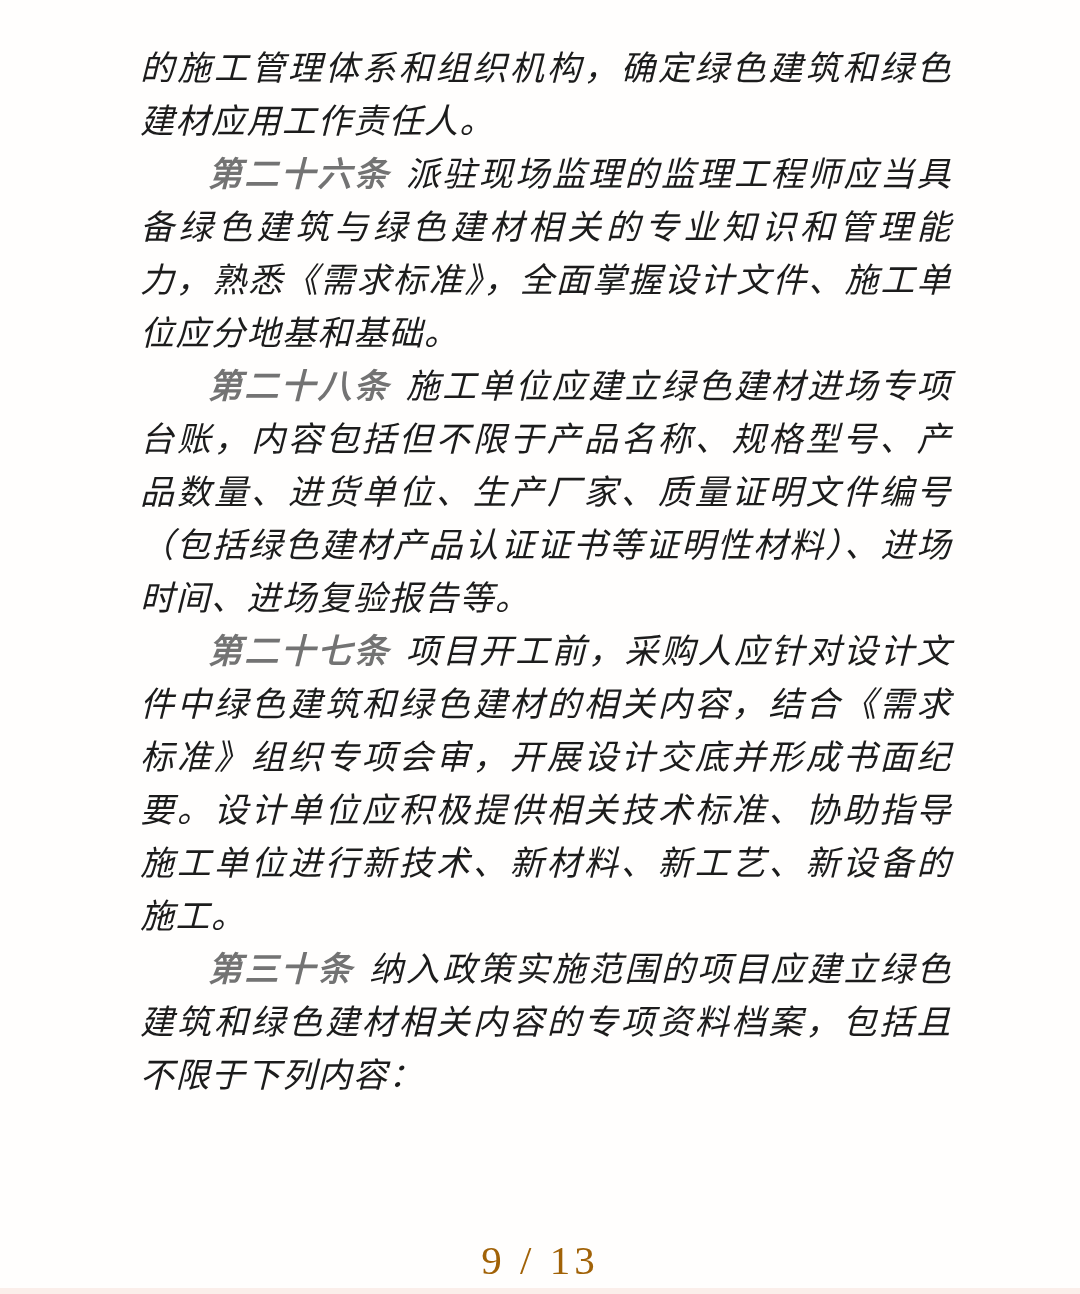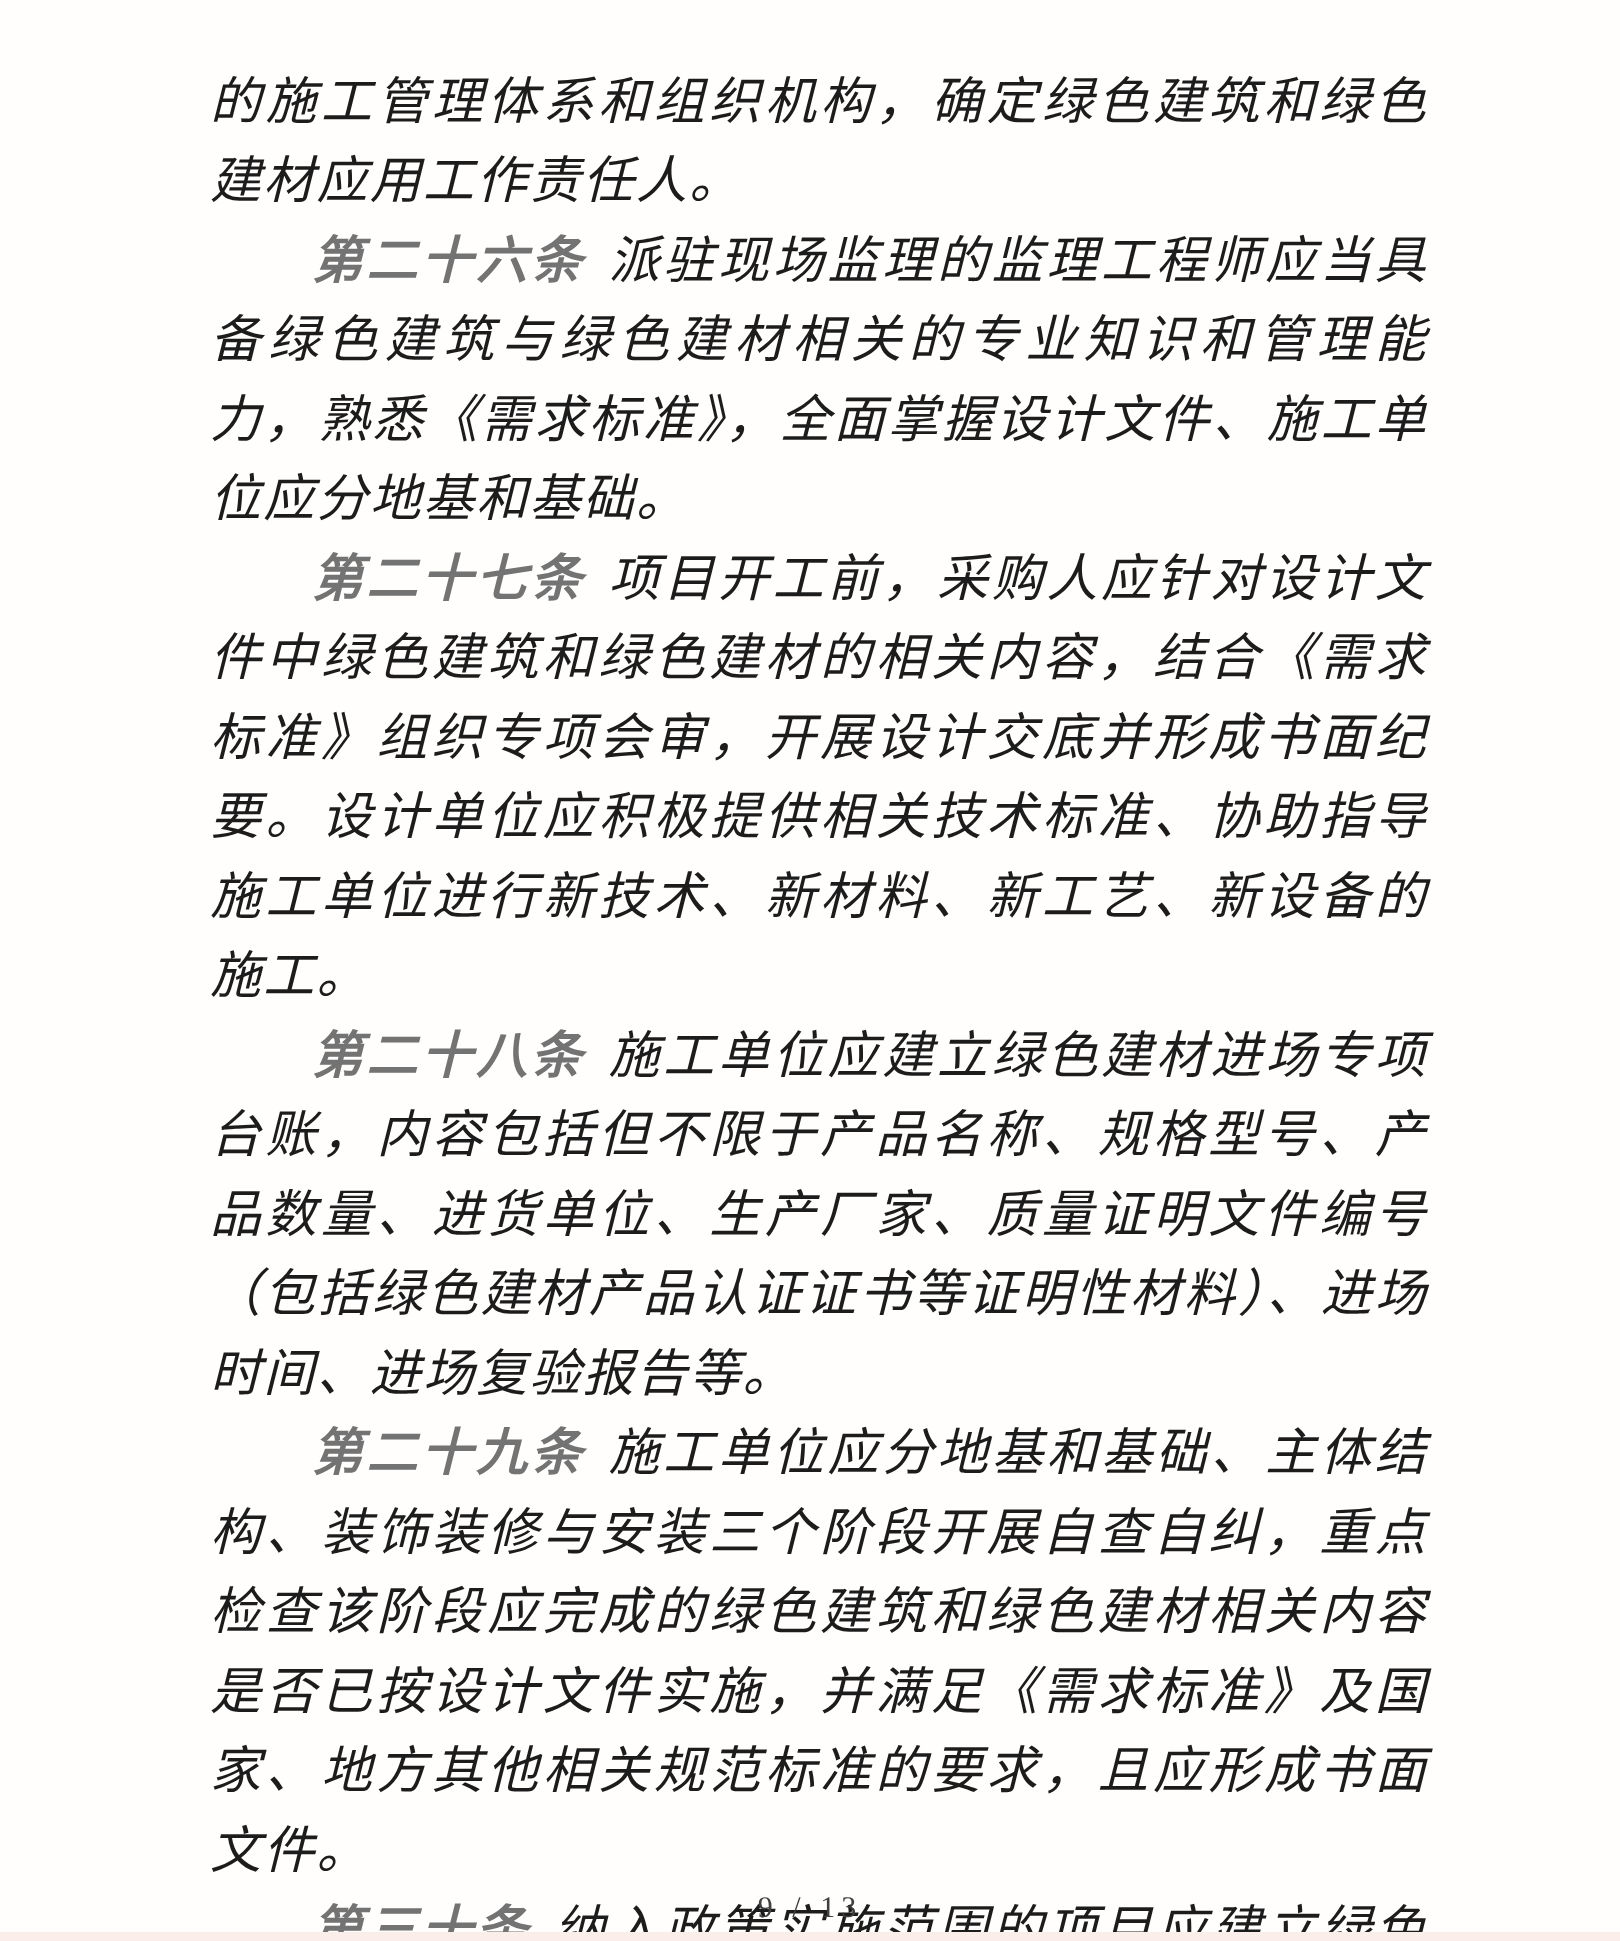--- a/index.html
+++ b/index.html
@@ -38,40 +38,39 @@
     font-weight: 700;
     color: #737373;
     margin-right: 0.45em;
   }
   .page-footer {
     position: absolute;
     left: 0;
     bottom: 10px;
     width: 100%;
     text-align: center;
-    font-size: 20px;
+    font-size: 41px;
     letter-spacing: 4px;
-    color: #404040;
+    color: #a16207;
   }
   .bottom-tint {
     position: absolute;
     left: 0;
     bottom: 0;
     width: 100%;
     height: 6px;
     background: #fbeeea;
   }
 </style>
 </head>
 <body>
 
 <main class="doc-body">
     <p><span>的施工管理体系和组织机构，确定绿色建筑和绿色建材应用工作责任人。</span></p>
     <p class="indent"><b class="article-term">第二十六条</b><span>派驻现场监理的监理工程师应当具备绿色建筑与绿色建材相关的专业知识和管理能力，熟悉《需求标准》，全面掌握设计文件、施工单位应分地基和基础。</span></p>
+    <p class="indent"><b class="article-term">第二十八条</b><span>施工单位应建立绿色建材进场专项台账，内容包括但不限于产品名称、规格型号、产品数量、进货单位、生产厂家、质量证明文件编号（包括绿色建材产品认证证书等证明性材料）、进场时间、进场复验报告等。</span></p>
     <p class="indent"><b class="article-term">第二十七条</b><span>项目开工前，采购人应针对设计文件中绿色建筑和绿色建材的相关内容，结合《需求标准》组织专项会审，开展设计交底并形成书面纪要。设计单位应积极提供相关技术标准、协助指导施工单位进行新技术、新材料、新工艺、新设备的施工。</span></p>
-    <p class="indent"><b class="article-term">第二十八条</b><span>施工单位应建立绿色建材进场专项台账，内容包括但不限于产品名称、规格型号、产品数量、进货单位、生产厂家、质量证明文件编号（包括绿色建材产品认证证书等证明性材料）、进场时间、进场复验报告等。</span></p>
-    <p class="indent"><b class="article-term">第二十九条</b><span>施工单位应分地基和基础、主体结构、装饰装修与安装三个阶段开展自查自纠，重点检查该阶段应完成的绿色建筑和绿色建材相关内容是否已按设计文件实施，并满足《需求标准》及国家、地方其他相关规范标准的要求，且应形成书面文件。</span></p>
     <p class="indent"><b class="article-term">第三十条</b><span>纳入政策实施范围的项目应建立绿色建筑和绿色建材相关内容的专项资料档案，包括且不限于下列内容：</span></p>
   </main>
 
 <div class="bottom-tint"></div>
 
 <footer class="page-footer">9 / 13</footer>
 
 </body></html>

